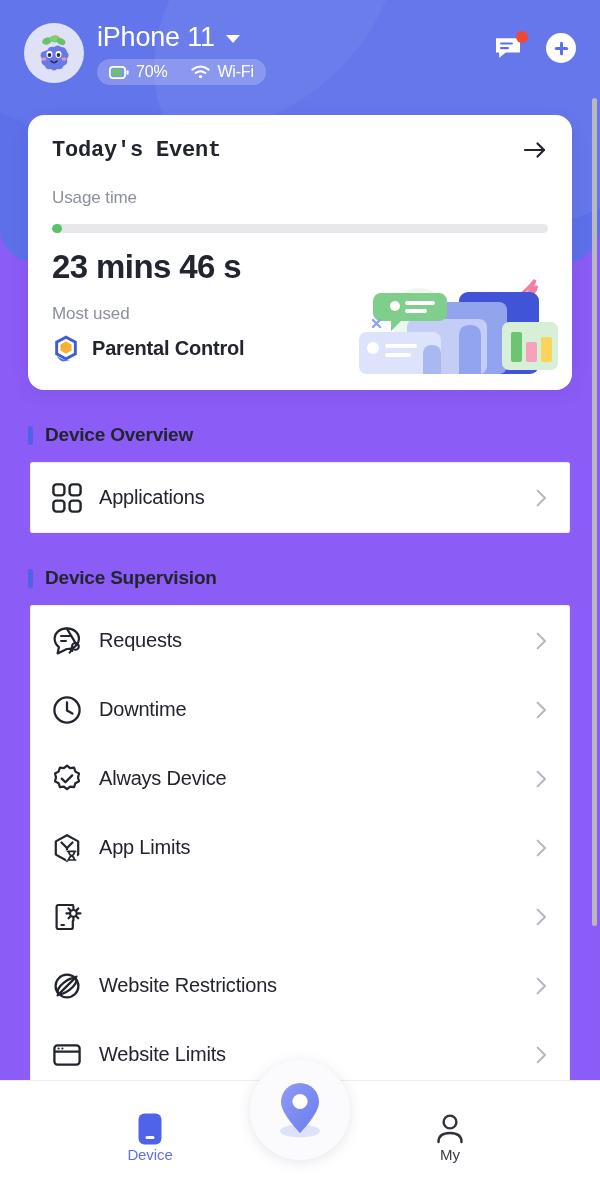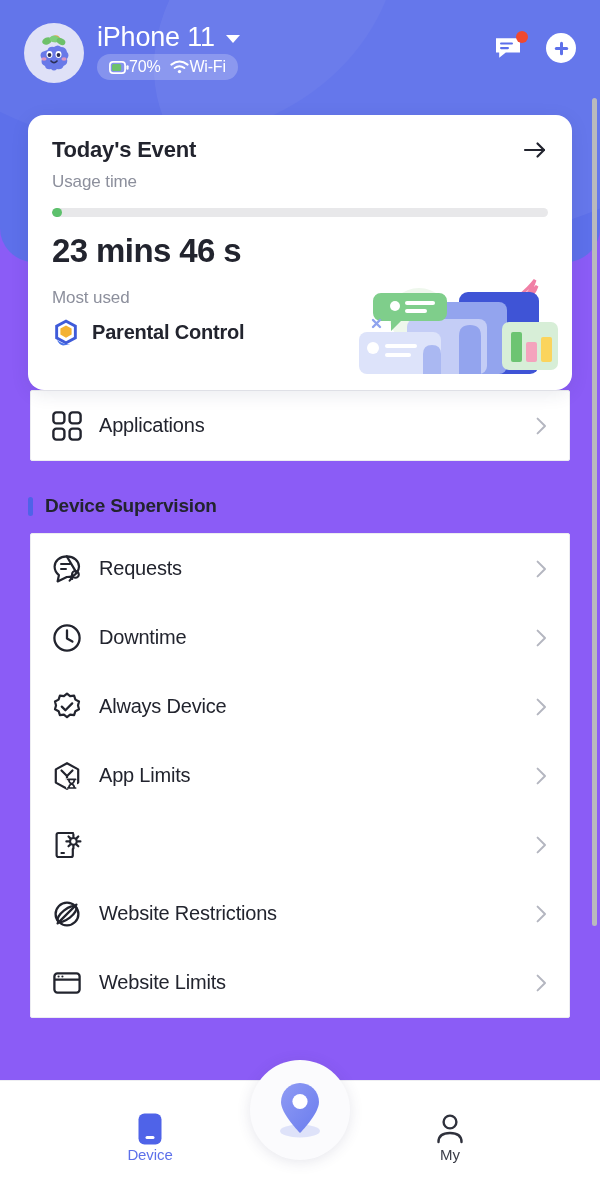--- a/index.html
+++ b/index.html
@@ -83,26 +83,28 @@
   }
   .caret {
     width: 0; height: 0;
     border-left: 7px solid transparent;
     border-right: 7px solid transparent;
     border-top: 8px solid #ffffff;
     margin-left: 11px;
     margin-top: 3px;
   }
   .status-pill {
+    margin-top: 5px;
     height: 26px;
     background: rgba(255,255,255,0.22);
     border-radius: 13px;
     display: flex;
     align-items: center;
     padding: 0 12px;
+    gap: 7px;
   }
   .status-text {
     color: #ffffff;
     font-size: 16px;
     line-height: 16px;
     letter-spacing: -0.2px;
   }
   .pill-sep { width: 10px; }
 
   .header-actions {
@@ -144,33 +146,34 @@
     border-radius: 16px;
     box-shadow: 0 4px 18px rgba(40,45,90,0.10);
     padding: 22px 24px 20px 24px;
     overflow: hidden;
     height: 275px;
   }
   .event-head {
     display: flex;
     align-items: center;
     justify-content: space-between;
+    font-family: Liberation Mono, monospace;
   }
   .event-title {
     font-size: 22px;
     font-weight: bold;
     color: #22242e;
     letter-spacing: -0.2px;
   }
   .arrow-btn { width: 26px; height: 26px; }
 
   .muted-label {
     color: #8c8f9c;
     font-size: 17px;
-    margin-top: 9px;
+    margin-top: 25px;
     letter-spacing: -0.1px;
   }
   .progress-track {
     margin-top: 16px;
     height: 9px;
     border-radius: 5px;
     background: #e8e8ea;
     position: relative;
     overflow: hidden;
   }
@@ -433,20 +436,24 @@
         <rect x="58" y="35" width="22" height="4" rx="2" fill="#ffffff"></rect>
         <rect x="155" y="48" width="56" height="48" rx="7" fill="#d7eed7"></rect>
         <rect x="164" y="58" width="11" height="30" rx="2" fill="#6dc472"></rect>
         <rect x="179" y="68" width="11" height="20" rx="2" fill="#f4a3bd"></rect>
         <rect x="194" y="63" width="11" height="25" rx="2" fill="#fbd45c"></rect>
         <path d="M26 46 l7 7 M33 46 l-7 7" stroke="#8fa3ee" stroke-width="2.4" stroke-linecap="round"></path>
       </svg>
     </div>
 
     <div id="sections-root">
+        <div class="section-head">
+          <span class="section-bar" style="background: rgb(79, 99, 232);"></span>
+          <span class="section-title">Device Overview</span>
+        </div>
         <div class="list-card">
           <div class="list-row">
             <span class="list-icon">
               <svg width="30" height="30" viewBox="0 0 30 30">
                 <rect x="1.4" y="1.4" width="11" height="11" rx="3" fill="none" stroke="#22242e" stroke-width="2.4"></rect>
                 <rect x="17.6" y="1.4" width="11" height="11" rx="3" fill="none" stroke="#22242e" stroke-width="2.4"></rect>
                 <rect x="1.4" y="17.6" width="11" height="11" rx="3" fill="none" stroke="#22242e" stroke-width="2.4"></rect>
                 <rect x="17.6" y="17.6" width="11" height="11" rx="3" fill="none" stroke="#22242e" stroke-width="2.4"></rect>
               </svg>
             </span>

